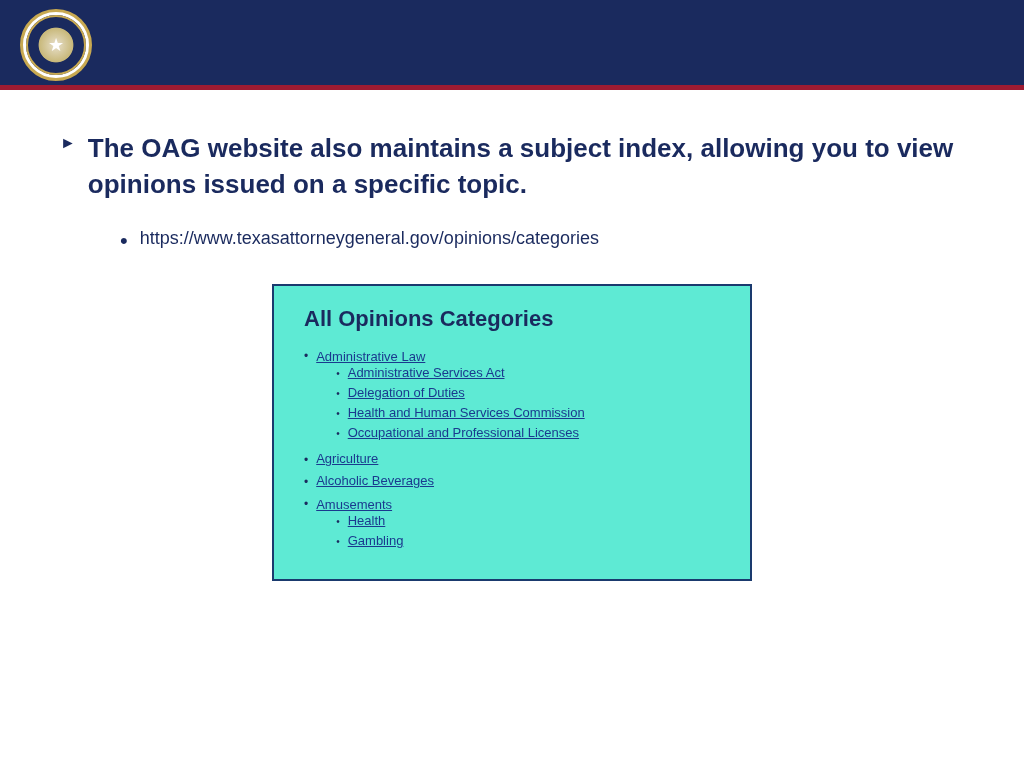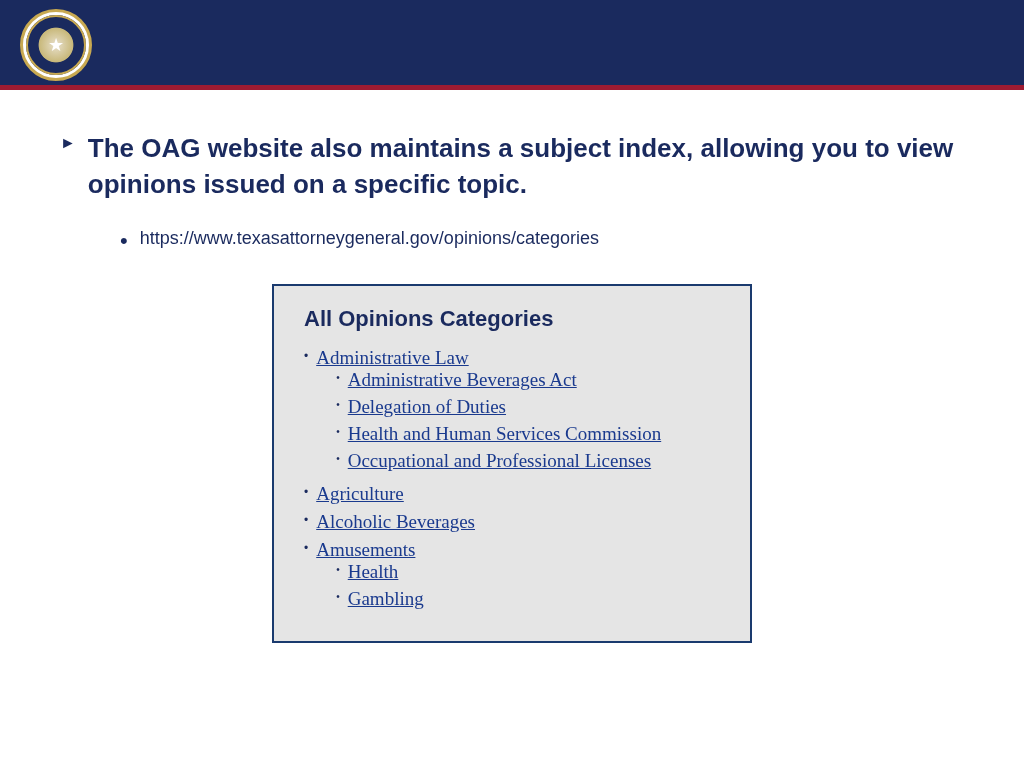--- a/index.html
+++ b/index.html
@@ -139,21 +139,21 @@
     .categories-container {
       display: flex;
       justify-content: center;
       margin-top: 15px;
     }
 
     .categories-box {
       border: 2px solid #1a3a6e;
       padding: 20px 30px 20px 30px;
       width: 480px;
-      background: #e5e5e5;
+      background: #5eead4;
     }
 
     .categories-title {
       color: #1a2a5e;
       font-size: 22px;
       font-weight: bold;
       margin-bottom: 15px;
     }
 
     .cat-list {
@@ -170,24 +170,23 @@
 
     .cat-bullet {
       color: #1a2a5e;
       font-size: 12px;
       margin-top: 2px;
       flex-shrink: 0;
     }
 
     .cat-link {
       color: #1a3a8e;
-      font-size: 19px;
+      font-size: 13px;
       text-decoration: underline;
       cursor: pointer;
-      font-family: Liberation Serif, serif;
     }
 
     .cat-sublist {
       list-style: none;
       padding: 0;
       margin-left: 20px;
     }
 
     .cat-sublist li {
       margin-bottom: 5px;
@@ -235,21 +234,21 @@
 
       <ul class="cat-list">
 
         <li>
           <span class="cat-bullet">•</span>
           <div>
             <span class="cat-link">Administrative Law</span>
             <ul class="cat-sublist">
               <li>
                 <span class="cat-sub-bullet">•</span>
-                <span class="cat-link">Administrative Beverages Act</span>
+                <span class="cat-link">Administrative Services Act</span>
               </li>
               <li>
                 <span class="cat-sub-bullet">•</span>
                 <span class="cat-link">Delegation of Duties</span>
               </li>
               <li>
                 <span class="cat-sub-bullet">•</span>
                 <span class="cat-link">Health and Human Services Commission</span>
               </li>
               <li>

